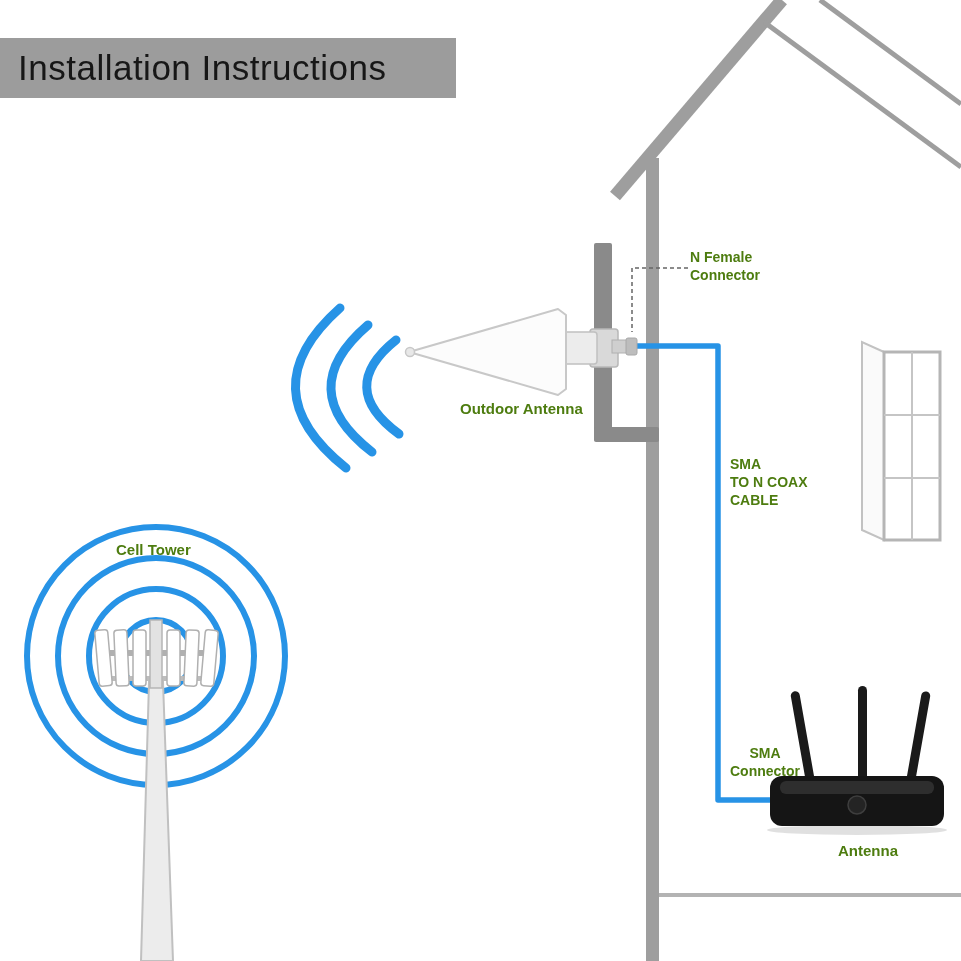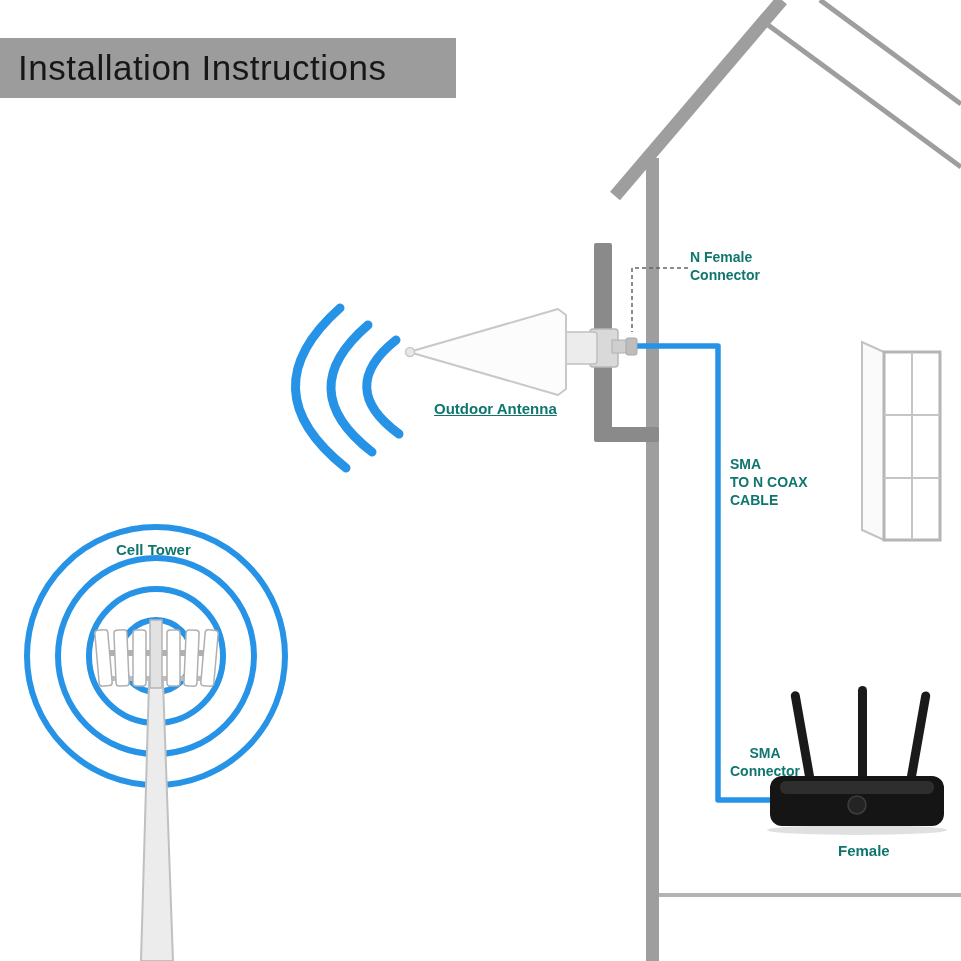--- a/index.html
+++ b/index.html
@@ -29,21 +29,21 @@
   }
   .title-bar .title-text {
     font-size: 35px;
     color: #171717;
     letter-spacing: 0.5px;
   }
   .label {
     position: absolute;
     font-size: 15px;
     font-weight: bold;
-    color: #0f766e;
+    color: #4d7c0f;
     line-height: 1.3;
     white-space: pre-line;
     z-index: 2;
   }
 </style>
 </head>
 <body>
 
 <div class="canvas">
 
@@ -128,27 +128,27 @@
         <rect x="906" y="690" width="9" height="94" rx="4.5" transform="rotate(10 910 782)"></rect>
       </g>
       <rect x="770" y="776" width="174" height="50" rx="12" fill="#151515"></rect>
       <rect x="780" y="781" width="154" height="13" rx="6" fill="#323232" opacity="0.85"></rect>
       <circle cx="857" cy="805" r="9" fill="#242424" stroke="#3e3e3e" stroke-width="1.5"></circle>
     </g>
   </svg>
 
   <div class="label" style="left:116px; top:508px;margin-top:32px;">Cell Tower</div>
 
-  <div class="label" style="left:434px; top:399px;text-decoration:underline;">Outdoor Antenna</div>
+  <div class="label" style="left:460px; top:399px;">Outdoor Antenna</div>
 
   <div class="label" style="left:690px; top:248px; font-size:14px;">N Female
 Connector</div>
 
   <div class="label" style="left:730px; top:455px; font-size:14px;">SMA
 TO N COAX
 CABLE</div>
 
   <div class="label" style="left:722px; top:744px; width:86px; text-align:center; font-size:14px;">SMA
 Connector</div>
 
-  <div class="label" style="left:838px; top:841px;">Female</div>
+  <div class="label" style="left:838px; top:841px;">Antenna</div>
 
 </div>
 
 </body></html>

